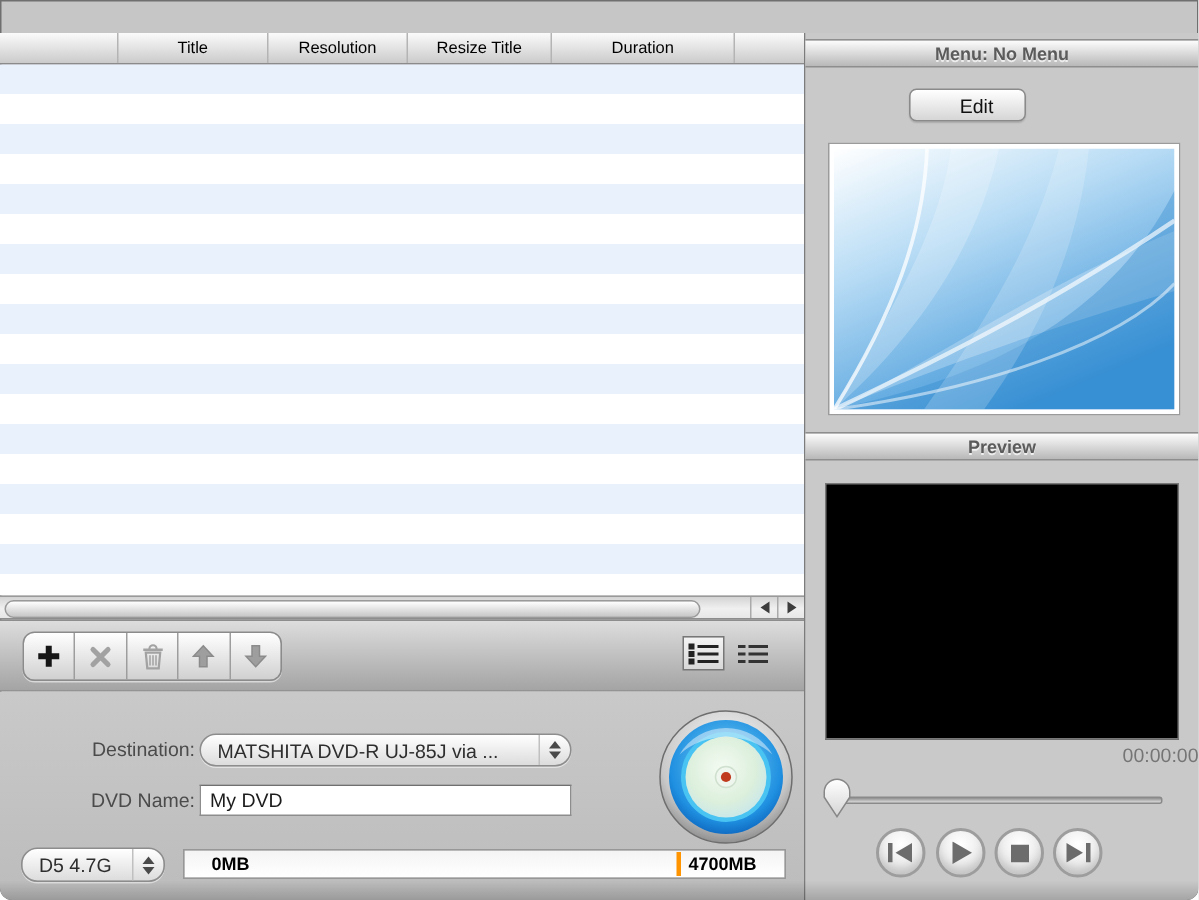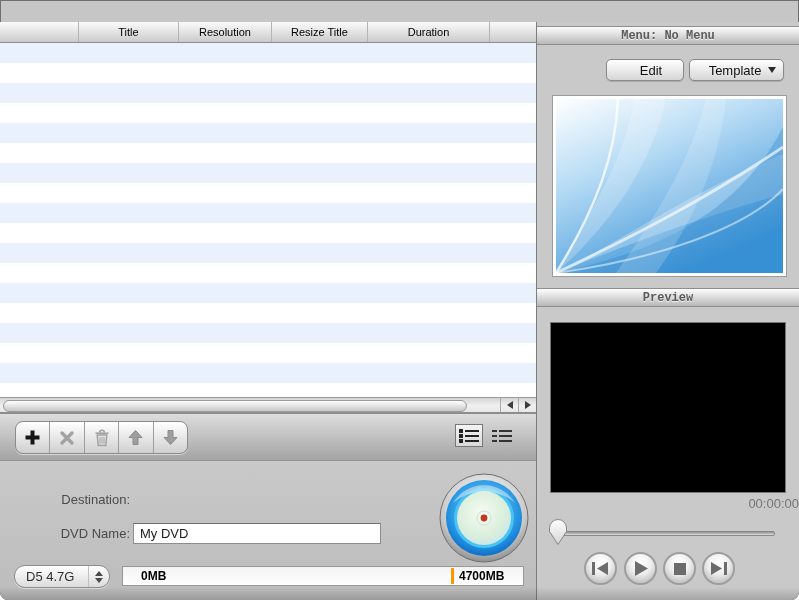--- a/index.html
+++ b/index.html
@@ -76,21 +76,21 @@
   .capbar .marker{position:absolute;left:328px;top:1px;bottom:1px;width:3px;background:#ff9400;}
   .capbar .total{position:absolute;left:336px;top:2px;font-size:12px;font-weight:bold;color:#000;}
   .burn{position:absolute;left:439px;top:12px;width:90px;height:90px;border-radius:50%;cursor:pointer;}
 
   
   .right-pane{position:absolute;left:536px;top:22px;width:263px;height:578px;background:#c9c9c9;
     border-left:1px solid #7c7c7c;box-sizing:border-box;border-radius:0 0 8px 0;}
   .panel-header{position:absolute;left:0;width:100%;height:19px;
     background:linear-gradient(#fdfdfd,#b8b8b8);border-top:1px solid #8e8e8e;border-bottom:1px solid #8e8e8e;
     box-sizing:border-box;display:flex;align-items:center;justify-content:center;
-    font-size:12px;font-weight:bold;color:#5b5b5b;text-shadow:0 1px 0 rgba(255,255,255,.7);font-family:Liberation Mono, monospace;}
+    font-size:12px;font-weight:bold;color:#5b5b5b;text-shadow:0 1px 0 rgba(255,255,255,.7);}
   .menu-header{top:4px;} .preview-header{top:266px;}
   .aqua-btn{position:absolute;top:37px;height:22px;box-sizing:border-box;border:1px solid #8a8a8a;border-radius:5px;
     background:linear-gradient(#ffffff,#d6d6d6);display:flex;align-items:center;justify-content:center;
     font-size:13px;color:#111;gap:7px;box-shadow:0 1px 1px rgba(0,0,0,.15);cursor:pointer;padding-left:12px;}
   .btn-edit{left:69px;width:78px;} .btn-template{left:152px;width:95px;}
   .dd-arrow{width:0;height:0;border-left:4px solid transparent;border-right:4px solid transparent;border-top:6px solid #2b2b2b;}
   .template-frame{position:absolute;left:15px;top:73px;width:235px;height:182px;box-sizing:border-box;
     background:#ffffff;border:1px solid #9b9b9b;padding:3px;}
   .video{position:absolute;left:13px;top:300px;width:236px;height:171px;background:#000;
     border:1px solid #787878;box-sizing:border-box;}
@@ -181,20 +181,27 @@
           <rect x="1" y="7" width="5" height="2" fill="#333"></rect>
             <rect x="8" y="7" width="13" height="2" fill="#333"></rect>
           <rect x="1" y="12" width="5" height="2" fill="#333"></rect>
             <rect x="8" y="12" width="13" height="2" fill="#333"></rect>
         </svg>
       </div>
     </div>
 
     <div class="bottom-panel">
       <div class="form-label lbl-dest">Destination:</div>
+      <div class="popup dest-popup">
+        <span class="txt">MATSHITA DVD-R  UJ-85J via ...</span>
+        <span class="stepper">
+          <span class="tri-up"></span>
+          <span class="tri-dn"></span>
+        </span>
+      </div>
       <div class="form-label lbl-name">DVD Name:</div>
       <input class="name-input" type="text" value="My DVD" style="">
 
       <div class="popup disc-popup">
         <span class="txt">D5 4.7G</span>
         <span class="stepper">
           <span class="tri-up"></span>
           <span class="tri-dn"></span>
         </span>
       </div>
@@ -237,24 +244,20 @@
   </div>
 
   <div class="right-pane">
     <div class="panel-header menu-header">
       <span>Menu: No Menu</span>
     </div>
 
     <div class="aqua-btn btn-edit">
       <span>Edit</span>
     </div>
-    <div class="aqua-btn btn-template">
-      <span>Template</span>
-      <span class="dd-arrow"></span>
-    </div>
 
     <div class="template-frame">
       <svg width="227" height="174" viewBox="0 0 227 174" preserveAspectRatio="none">
         <defs>
           <linearGradient id="bgart" x1="0%" y1="0%" x2="55%" y2="100%">
             <stop offset="0%" stop-color="#ffffff"></stop>
             <stop offset="40%" stop-color="#b8dcf5"></stop>
             <stop offset="100%" stop-color="#3d95d8"></stop>
           </linearGradient>
         </defs>

